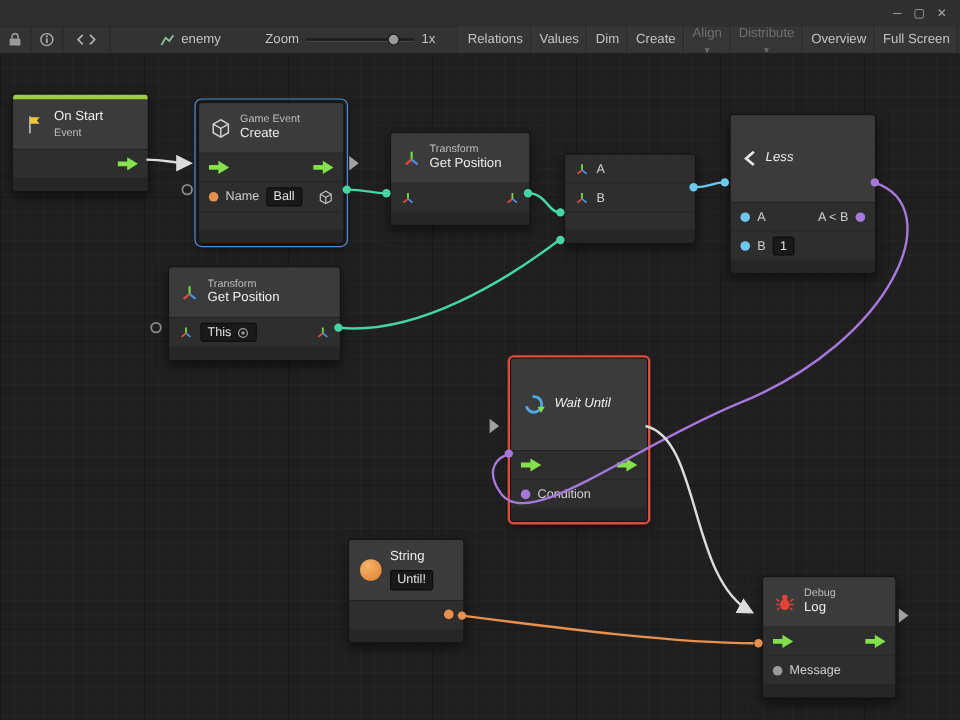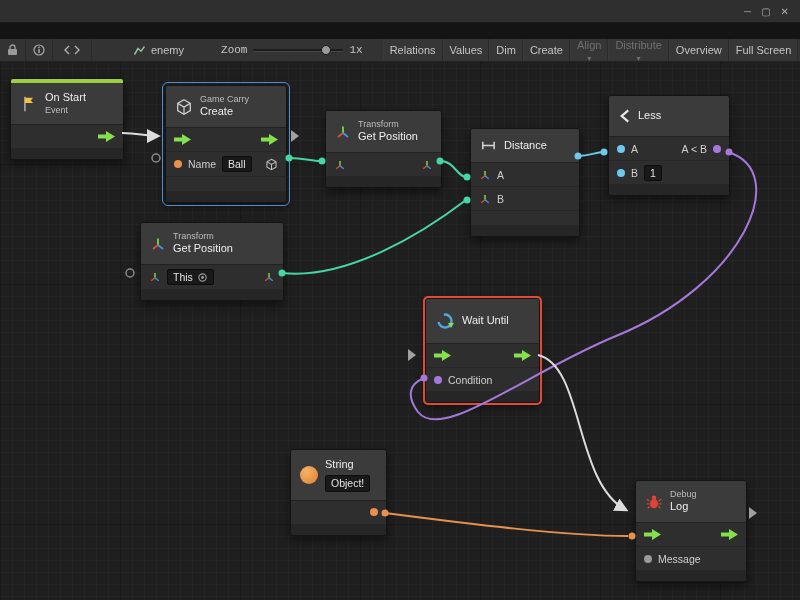--- a/index.html
+++ b/index.html
@@ -9,53 +9,53 @@
   
   .titlebar{position:absolute;top:0;left:0;width:800px;height:22px;background:#2f2f2f;
             border-bottom:1px solid #1a1a1a;display:flex;align-items:stretch;z-index:10;}
   .tab{display:flex;align-items:center;gap:6px;padding:0 12px;background:#3d3d3d;
        color:#d8d8d8;font-size:11px;border-right:1px solid #222;}
   .win-controls{margin-left:auto;display:flex;align-items:center;gap:4px;padding-right:8px;
                 color:#ababab;font-size:10px;}
   .win-controls span{padding:0 3px;cursor:default;}
 
   
-  .toolbar{position:absolute;top:39px;left:0;width:800px;height:22px;background:#333;
+  .toolbar{position:absolute;top:22px;left:0;width:800px;height:22px;background:#333;
            border-bottom:1px solid #232323;display:flex;align-items:stretch;z-index:10;
            font-size:11px;color:#c4c4c4;}
   .tcell{display:flex;align-items:center;padding:0 7px;border-right:1px solid #2a2a2a;}
   .tbtn{display:flex;align-items:center;gap:3px;padding:0 6px;border-right:1px solid #2a2a2a;
         border-left:1px solid #3a3a3a;background:#363636;white-space:nowrap;}
   .tbtn.disabled{color:#6f6f6f;flex-direction:column;}
   .zoomwrap{display:flex;align-items:center;gap:6px;padding:0 6px;}
   .slider{position:relative;width:90px;height:10px;}
   .slider .track{position:absolute;left:0;right:0;top:4px;height:2px;background:#1c1c1c;
                  border-bottom:1px solid #454545;}
   .slider .handle{position:absolute;top:0;left:68px;width:10px;height:10px;border-radius:50%;
                   background:#9a9a9a;border:1px solid #1b1b1b;box-sizing:border-box;}
-  .lbl{white-space:nowrap;font-family:Liberation Mono, monospace;}
+  .lbl{white-space:nowrap;}
 
   
   .canvas{position:absolute;top:44px;left:0;width:800px;height:556px;background-color:#1f1f1f;
     background-image:
       linear-gradient(rgba(255,255,255,0.022) 1px, transparent 1px),
       linear-gradient(90deg, rgba(255,255,255,0.022) 1px, transparent 1px),
       linear-gradient(rgba(0,0,0,0.38) 1px, transparent 1px),
       linear-gradient(90deg, rgba(0,0,0,0.38) 1px, transparent 1px);
     background-size:12px 12px,12px 12px,120px 120px,120px 120px;}
 
   
   .node{position:absolute;background:#2e2e2e;border:1px solid #141414;border-radius:3px;
         box-shadow:0 4px 10px rgba(0,0,0,.5);z-index:2;}
   .node.selected{outline:1px solid var(--selection);outline-offset:2px;}
   .node.flagged{box-shadow:0 0 0 2px var(--highlight),0 4px 10px rgba(0,0,0,.5);}
   .accent{height:4px;background:var(--event-accent);border-radius:2px 2px 0 0;}
   .hdr{display:flex;align-items:center;gap:7px;padding:8px 9px;background:#3b3b3b;
        border-bottom:1px solid #222;border-radius:2px 2px 0 0;}
-  .hdr.big{padding:12px 9px;}
+  .hdr.big{padding:28px 9px;font-style:italic;}
   .titles{display:flex;flex-direction:column;line-height:1.25;}
   .cat{font-size:9px;color:#bdbdbd;}
   .ttl{font-size:11px;color:#ededed;}
   .row{display:flex;align-items:center;gap:6px;padding:0 8px;height:23px;
        border-bottom:1px solid #272727;background:#2e2e2e;font-size:10.5px;color:#cfcfcf;}
   .row.tall{height:24px;}
   .row.pad{height:14px;}
   .ftr{height:10px;background:#262626;border-radius:0 0 2px 2px;}
   .spacer{flex:1;}
   .dot{width:8px;height:8px;border-radius:50%;flex:none;}
@@ -176,21 +176,21 @@
     <div class="ftr"></div>
   </div>
 
   <div class="node selected" style="left:165px;top:41px;width:120px;">
     <div class="hdr">
       <svg width="18" height="18" viewBox="0 0 20 20">
         <path d="M10 2 17 6v8l-7 4-7-4V6z" fill="none" stroke="#cfcfcf" stroke-width="1.4"></path>
         <path d="M3 6l7 4 7-4M10 10v8" stroke="#cfcfcf" stroke-width="1.4" fill="none"></path>
       </svg>
       <div class="titles">
-        <span class="cat">Game Carry</span>
+        <span class="cat">Game Event</span>
         <span class="ttl">Create</span>
       </div>
     </div>
     <div class="row">
       <svg width="17" height="11" viewBox="0 0 17 11">
         <path style="fill:var(--flow-port)" d="M0 3.5h8V0l9 5.5L8 11V7.5H0z"></path>
         </svg>
       <span class="spacer"></span>
       <svg width="17" height="11" viewBox="0 0 17 11">
         <path style="fill:var(--flow-port)" d="M0 3.5h8V0l9 5.5L8 11V7.5H0z"></path>
@@ -234,28 +234,20 @@
       <svg width="12" height="12" viewBox="0 0 16 16">
         <path d="M8 9V2.5" stroke="#77d940" stroke-width="2"></path>
         <path d="M8 9 3 13" stroke="#e04b3f" stroke-width="2"></path>
         <path d="M8 9l5 4" stroke="#4b8fe2" stroke-width="2"></path>
       </svg>
     </div>
     <div class="ftr"></div>
   </div>
 
   <div class="node" style="left:470px;top:84px;width:108px;">
-    <div class="hdr">
-      <svg width="17" height="17" viewBox="0 0 18 18">
-        <path d="M3 5v8M15 5v8M3 9h12" stroke="#d5d5d5" stroke-width="1.6" fill="none"></path>
-      </svg>
-      <div class="titles">
-        <span class="ttl">Distance</span>
-      </div>
-    </div>
     <div class="row">
       <svg width="12" height="12" viewBox="0 0 16 16">
         <path d="M8 9V2.5" stroke="#77d940" stroke-width="2"></path>
         <path d="M8 9 3 13" stroke="#e04b3f" stroke-width="2"></path>
         <path d="M8 9l5 4" stroke="#4b8fe2" stroke-width="2"></path>
       </svg>
       <span>A</span>
     </div>
     <div class="row">
       <svg width="12" height="12" viewBox="0 0 16 16">
@@ -355,21 +347,21 @@
     </div>
     <div class="ftr"></div>
   </div>
 
   <div class="node" style="left:290px;top:405px;width:95px;">
     <div class="hdr">
       <span class="orb"></span>
       <div class="titles" style="gap:3px;">
         <span class="ttl">String</span>
         <span class="field">
-          <span>Object!</span>
+          <span>Until!</span>
           </span>
       </div>
     </div>
     <div class="row">
       <span class="spacer"></span>
       <span class="dot orange"></span>
     </div>
     <div class="ftr"></div>
   </div>
 

